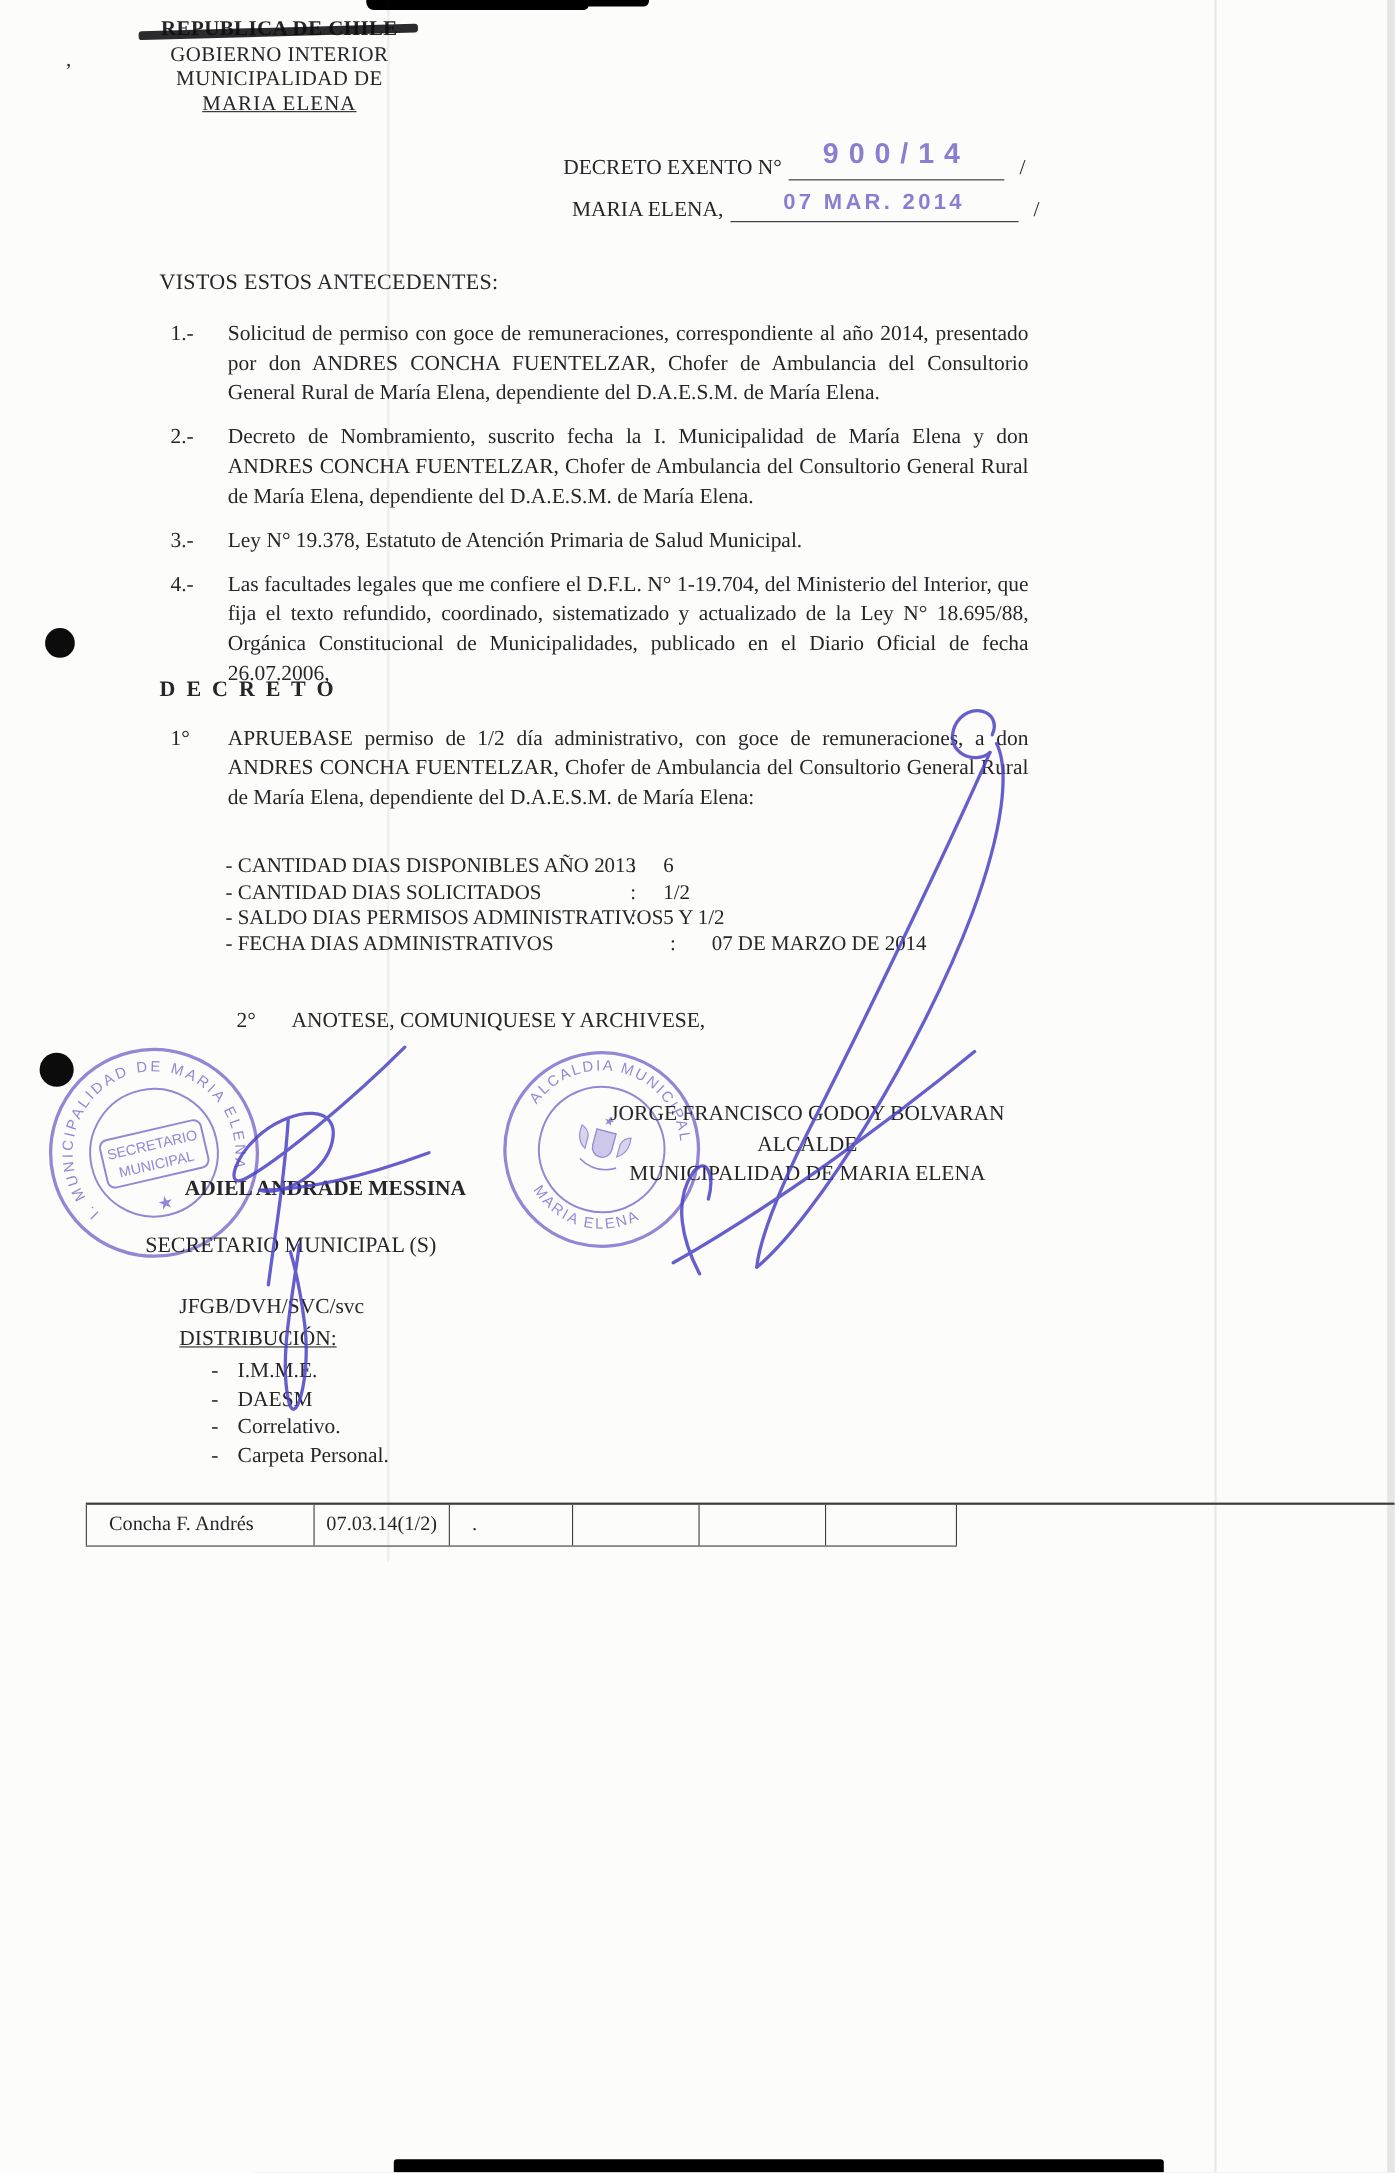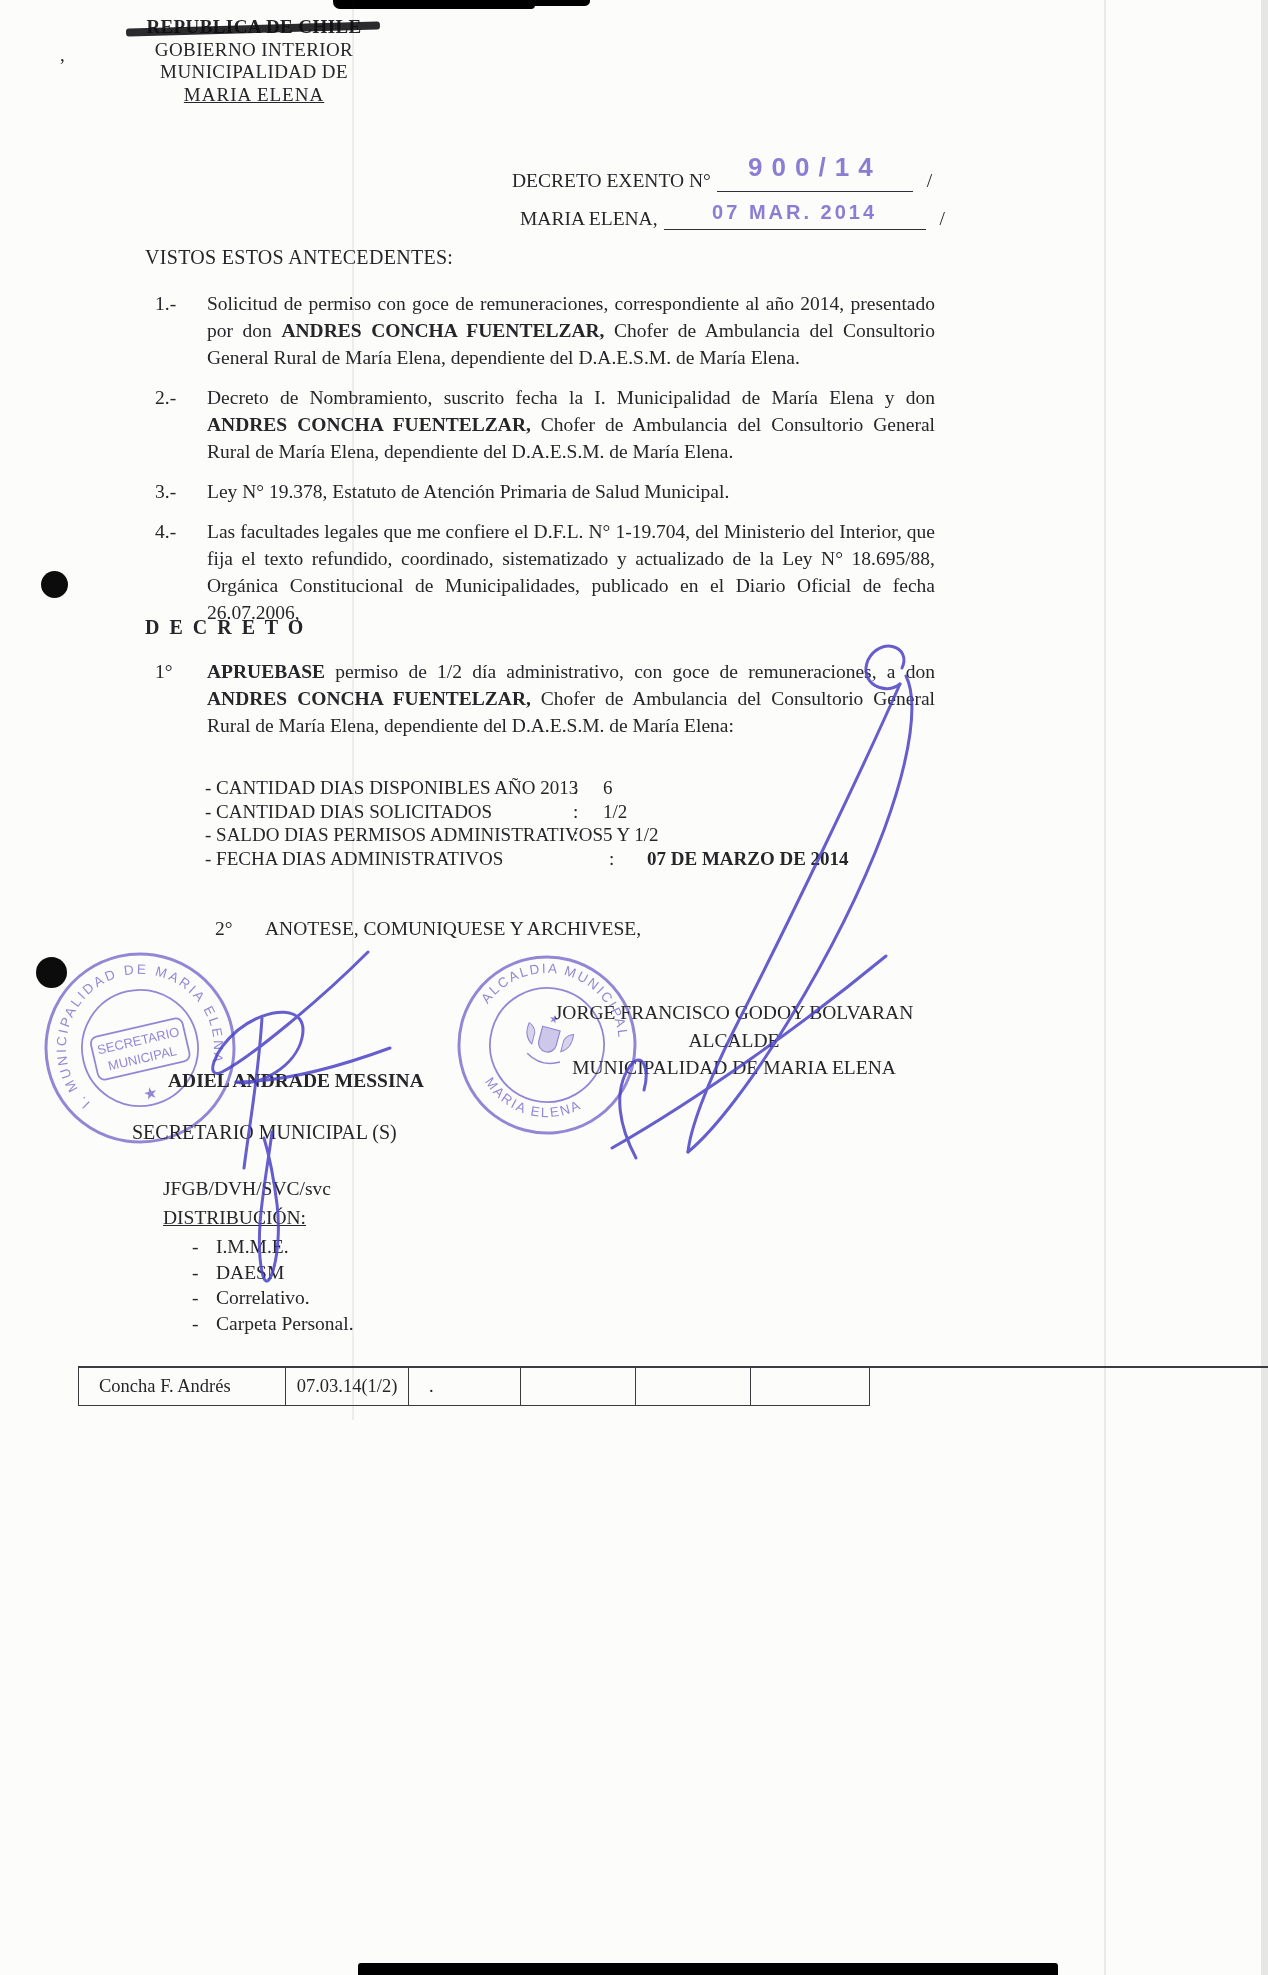--- a/index.html
+++ b/index.html
@@ -13,38 +13,38 @@
   
   .letterhead { left:128px; top:16px; width:252px; text-align:center;
     font-size:19px; line-height:22.5px; letter-spacing:.4px; }
   .letterhead .country { font-weight:bold; filter:blur(.4px); }
   .letterhead .city { text-decoration:underline; letter-spacing:1px; }
   .smear { left:126px; top:25px; width:254px; height:8px;
     background:rgba(14,14,16,.88); transform:rotate(-1.6deg); border-radius:3px; }
   .stray { left:60px; top:44px; font-size:19px; }
 
   
-  .decree-row { display:flex; align-items:flex-end; font-size:19.5px; white-space:nowrap;margin-top:28px; }
+  .decree-row { display:flex; align-items:flex-end; font-size:19.5px; white-space:nowrap; }
   .row1 { left:512px; top:132px; }
   .row2 { left:520px; top:178px; }
   .stamp-line { border-bottom:1.8px solid #2e2e32; text-align:center; }
   .row1 .stamp-line { width:196px; margin-left:6px; }
   .row2 .stamp-line { width:262px; margin-left:6px; }
   .stamp-ink { display:inline-block; color:#8b7ed2;
     font-family:"Liberation Sans", sans-serif; font-weight:bold; }
   .num-stamp { font-size:26px; letter-spacing:9px; transform:translateY(-8px); }
   .date-stamp { font-size:20px; letter-spacing:3px; transform:translateY(-5px); }
   .slash { margin-left:14px; }
 
   .vistos { left:145px; top:246px; font-size:20px; letter-spacing:.3px; }
 
   .list { left:155px; top:290px; width:780px; font-size:19.5px; line-height:27px; }
   .item { position:relative; padding-left:52px; text-align:justify; margin-bottom:13px; }
   .item > .num { position:absolute; left:0; top:0; }
-  .b { font-weight:bold; }
+  .b { font-weight:normal; }
 
   .decreto-head { left:145px; top:616px; font-size:20px; font-weight:bold; letter-spacing:2.5px; }
   .decreto-list { left:155px; top:658px; width:780px; font-size:19.5px; line-height:27px; }
 
   .days { left:205px; top:776px; font-size:19px; line-height:23.5px; }
   .drow { display:flex; white-space:nowrap; }
   .dlabel { width:368px; }
   .dcolon { width:30px; }
   .drow.wide .dlabel { width:404px; }
   .drow.wide .dcolon { width:38px; }

